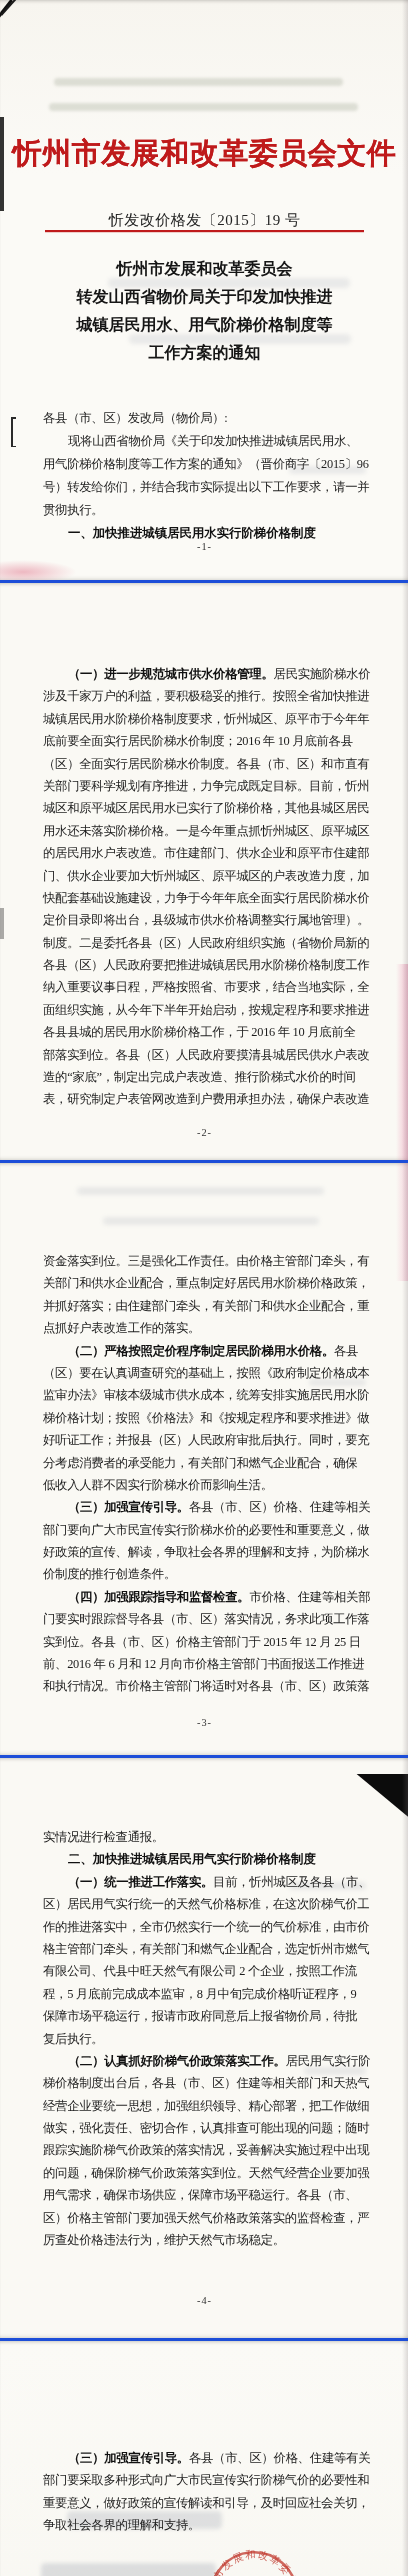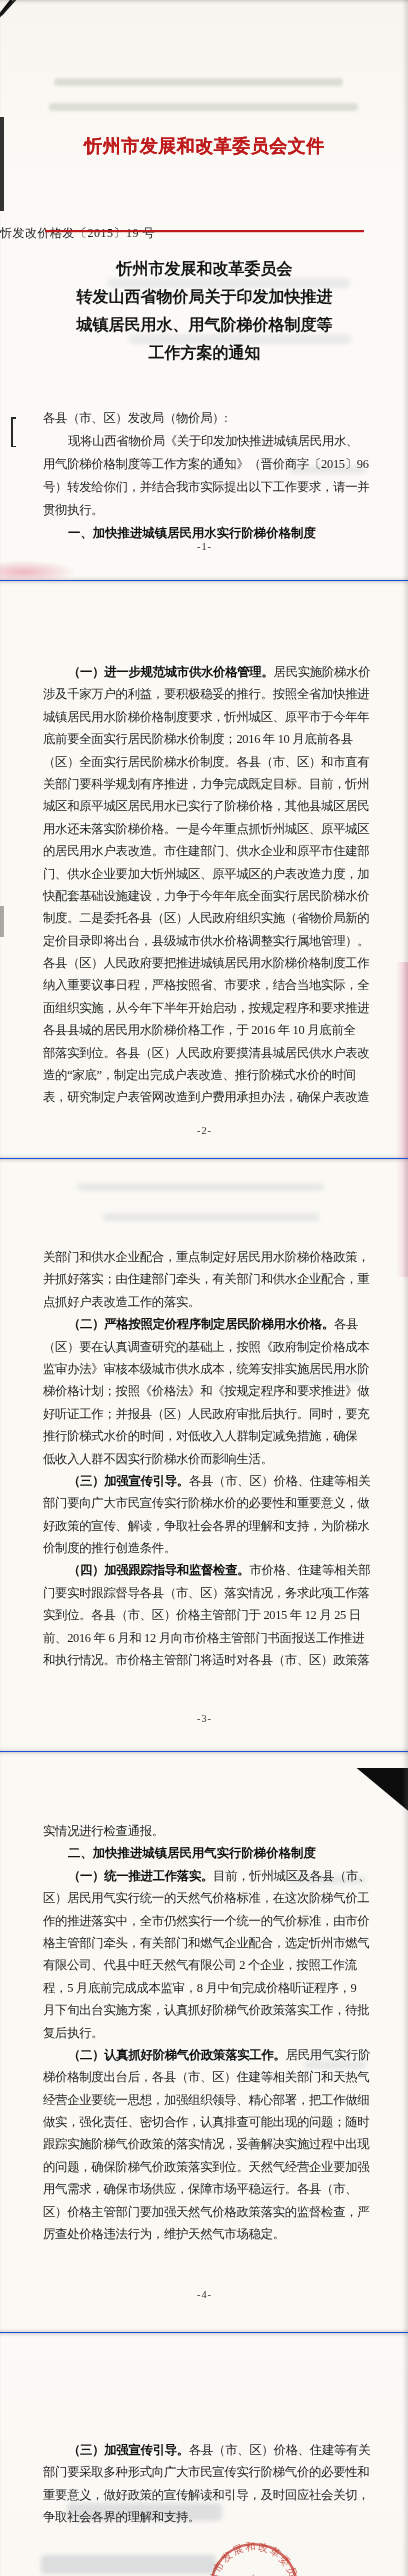--- a/index.html
+++ b/index.html
@@ -1,35 +1,35 @@
 <!DOCTYPE html>
 <html style="font-size:8.2px"><head>
 <meta charset="utf-8">
 <style>
   html,body{margin:0;padding:0;background:#e3e2de;}
   .doc{position:relative;width:409px;height:2890px;margin:0 auto;overflow:hidden;
        font-family:"Liberation Serif",serif;color:#1c1c1c;}
   .page{position:relative;width:409px;overflow:hidden;background:#faf9f4;}
-  .page + .page{border-top:1px solid #1d4ed8;}
+  .page + .page{border-top:3px solid #1d4ed8;}
   .page::before{content:"";position:absolute;inset:0;pointer-events:none;
        box-shadow:inset 0 3.6px 4.6px -3.6px rgba(60,55,50,.4), inset 0 -3.6px 4.6px -3.6px rgba(60,55,50,.3);}
   .page::after{content:"";position:absolute;top:0;right:0;bottom:0;width:7.2px;pointer-events:none;
        background:linear-gradient(to left, rgba(120,110,115,.28), rgba(120,110,115,0));}
   #p1{height:580px;background:linear-gradient(180deg,#f7f5ef, #fbfaf6 30%);}
   #p2{height:577px;}
   #p3{height:592px;}
   #p4{height:580px;}
   #p5{height:562px;background:linear-gradient(180deg,#fbfaf6,#f6f5ef);}
 
   
   .banner{position:absolute;top:134px;left:0;width:100%;text-align:center;
-      font-size:18px;font-weight:900;letter-spacing:0.5px;color:#bf1a1b;margin:0;
+      font-size:29px;font-weight:900;letter-spacing:0.5px;color:#bf1a1b;margin:0;
       text-shadow:0 0 0.5px #bf1a1b;}
-  .docno{position:absolute;top:211px;left:0;width:100%;
-      font-size:12px;letter-spacing:0.5px;color:#222;margin-top:14px;}
+  .docno{position:absolute;top:211px;left:0;width:100%;text-align:center;
+      font-size:15px;letter-spacing:0.5px;color:#222;}
   .redline{position:absolute;top:230px;left:45px;width:319px;height:2.1px;background:#bf1a1b;
       box-shadow:0 0.5px 0 rgba(191,26,27,.4);}
   .title{position:absolute;top:255px;left:0;width:100%;text-align:center;
       font-size:16px;font-weight:700;line-height:28px;color:#161616;}
   
   .body{position:absolute;left:43px;width:326px;font-size:12.4px;letter-spacing:-0.3px;
       color:#1d1d1d;}
   .line{height:22.4px;line-height:22.4px;white-space:nowrap;}
   #p1 .line{height:23px;line-height:23px;}
   .indent{padding-left:25px;}
@@ -105,48 +105,49 @@
         <div class="line">涉及千家万户的利益，要积极稳妥的推行。按照全省加快推进</div>
         <div class="line">城镇居民用水阶梯价格制度要求，忻州城区、原平市于今年年</div>
         <div class="line">底前要全面实行居民阶梯水价制度；2016 年 10 月底前各县</div>
         <div class="line">（区）全面实行居民阶梯水价制度。各县（市、区）和市直有</div>
         <div class="line">关部门要科学规划有序推进，力争完成既定目标。目前，忻州</div>
         <div class="line">城区和原平城区居民用水已实行了阶梯价格，其他县城区居民</div>
         <div class="line">用水还未落实阶梯价格。一是今年重点抓忻州城区、原平城区</div>
         <div class="line">的居民用水户表改造。市住建部门、供水企业和原平市住建部</div>
         <div class="line">门、供水企业要加大忻州城区、原平城区的户表改造力度，加</div>
         <div class="line">快配套基础设施建设，力争于今年年底全面实行居民阶梯水价</div>
+        <div class="line">定价目录即将出台，县级城市供水价格调整实行属地管理）。</div>
         <div class="line">制度。二是委托各县（区）人民政府组织实施（省物价局新的</div>
-        <div class="line">定价目录即将出台，县级城市供水价格调整实行属地管理）。</div>
         <div class="line">各县（区）人民政府要把推进城镇居民用水阶梯价格制度工作</div>
         <div class="line">纳入重要议事日程，严格按照省、市要求，结合当地实际，全</div>
         <div class="line">面组织实施，从今年下半年开始启动，按规定程序和要求推进</div>
         <div class="line">各县县城的居民用水阶梯价格工作，于 2016 年 10 月底前全</div>
         <div class="line">部落实到位。各县（区）人民政府要摸清县城居民供水户表改</div>
         <div class="line">造的“家底”，制定出完成户表改造、推行阶梯式水价的时间</div>
         <div class="line">表，研究制定户表管网改造到户费用承担办法，确保户表改造</div>
       </div>
     <div class="pagenum" style="top:544px;">-2-</div>
   </section>
 
   <section class="page" id="p3">
     <div class="art pinkfringe" style="top:0;height:118px;opacity:.7;"></div>
     <div class="art bleed2" style="top:24px;left:77px;width:247px;height:8.2px;"></div>
     <div class="art bleed2" style="top:54px;left:103px;width:216px;height:8.2px;"></div>
     <div class="art bleed2" style="top:216px;left:309px;width:57px;height:7.2px;"></div>
     <div class="body" style="top:87px;">
+        <div class="line">资金落实到位。三是强化工作责任。由价格主管部门牵头，有</div>
         <div class="line">关部门和供水企业配合，重点制定好居民用水阶梯价格政策，</div>
         <div class="line">并抓好落实；由住建部门牵头，有关部门和供水企业配合，重</div>
         <div class="line">点抓好户表改造工作的落实。</div>
         <div class="line indent"><span class="bold">（二）严格按照定价程序制定居民阶梯用水价格。</span>各县</div>
         <div class="line">（区）要在认真调查研究的基础上，按照《政府制定价格成本</div>
         <div class="line">监审办法》审核本级城市供水成本，统筹安排实施居民用水阶</div>
         <div class="line">梯价格计划；按照《价格法》和《按规定程序和要求推进》做</div>
         <div class="line">好听证工作；并报县（区）人民政府审批后执行。同时，要充</div>
-        <div class="line">推行阶梯式水价的时间，对低收入人群制定减免措施，确保</div>
+        <div class="line">分考虑消费者的承受能力，有关部门和燃气企业配合，确保</div>
         <div class="line">低收入人群不因实行阶梯水价而影响生活。</div>
         <div class="line indent"><span class="bold">（三）加强宣传引导。</span>各县（市、区）价格、住建等相关</div>
         <div class="line">部门要向广大市民宣传实行阶梯水价的必要性和重要意义，做</div>
         <div class="line">好政策的宣传、解读，争取社会各界的理解和支持，为阶梯水</div>
         <div class="line">价制度的推行创造条件。</div>
         <div class="line indent"><span class="bold">（四）加强跟踪指导和监督检查。</span>市价格、住建等相关部</div>
         <div class="line">门要实时跟踪督导各县（市、区）落实情况，务求此项工作落</div>
         <div class="line">实到位。各县（市、区）价格主管部门于 2015 年 12 月 25 日</div>
         <div class="line">前、2016 年 6 月和 12 月向市价格主管部门书面报送工作推进</div>
         <div class="line">和执行情况。市价格主管部门将适时对各县（市、区）政策落</div>
@@ -160,21 +161,21 @@
     <div class="art bleed2" style="top:309px;left:304px;width:62px;height:7.7px;"></div>
     <div class="body" style="top:68px;">
         <div class="line">实情况进行检查通报。</div>
         <div class="line indent bold">二、加快推进城镇居民用气实行阶梯价格制度</div>
         <div class="line indent"><span class="bold">（一）统一推进工作落实。</span>目前，忻州城区及各县（市、</div>
         <div class="line">区）居民用气实行统一的天然气价格标准，在这次阶梯气价工</div>
         <div class="line">作的推进落实中，全市仍然实行一个统一的气价标准，由市价</div>
         <div class="line">格主管部门牵头，有关部门和燃气企业配合，选定忻州市燃气</div>
         <div class="line">有限公司、代县中旺天然气有限公司 2 个企业，按照工作流</div>
         <div class="line">程，5 月底前完成成本监审，8 月中旬完成价格听证程序，9</div>
-        <div class="line">月下旬出台实施方案，认真抓好阶梯气价政策落实工作，待批</div>
+        <div class="line">保障市场平稳运行，报请市政府同意后上报省物价局，待批</div>
         <div class="line">复后执行。</div>
         <div class="line indent"><span class="bold">（二）认真抓好阶梯气价政策落实工作。</span>居民用气实行阶</div>
         <div class="line">梯价格制度出台后，各县（市、区）住建等相关部门和天热气</div>
         <div class="line">经营企业要统一思想，加强组织领导、精心部署，把工作做细</div>
         <div class="line">做实，强化责任、密切合作，认真排查可能出现的问题；随时</div>
         <div class="line">跟踪实施阶梯气价政策的落实情况，妥善解决实施过程中出现</div>
         <div class="line">的问题，确保阶梯气价政策落实到位。天然气经营企业要加强</div>
         <div class="line">用气需求，确保市场供应，保障市场平稳运行。各县（市、</div>
         <div class="line">区）价格主管部门要加强天然气价格政策落实的监督检查，严</div>
         <div class="line">厉查处价格违法行为，维护天然气市场稳定。</div>

